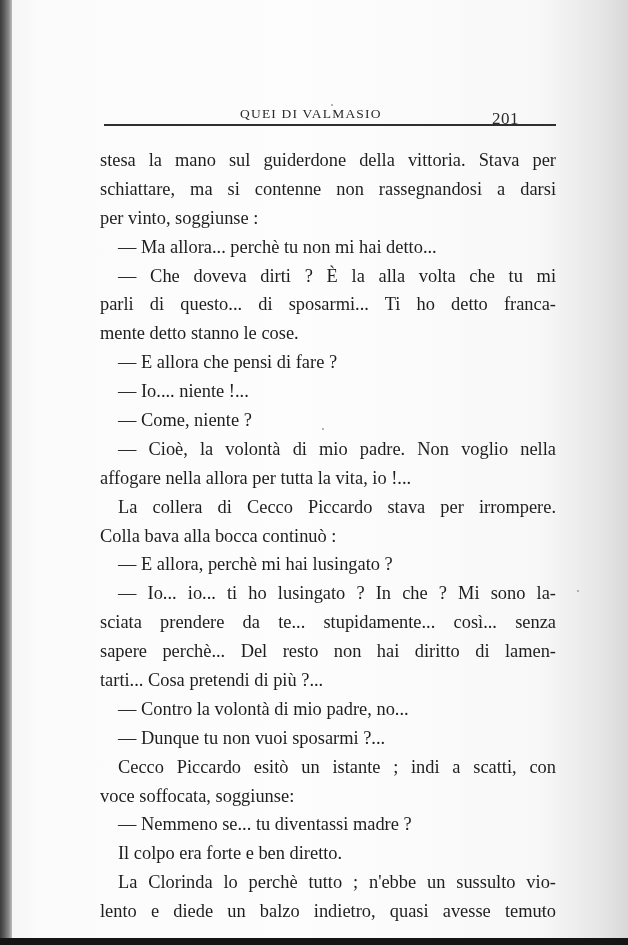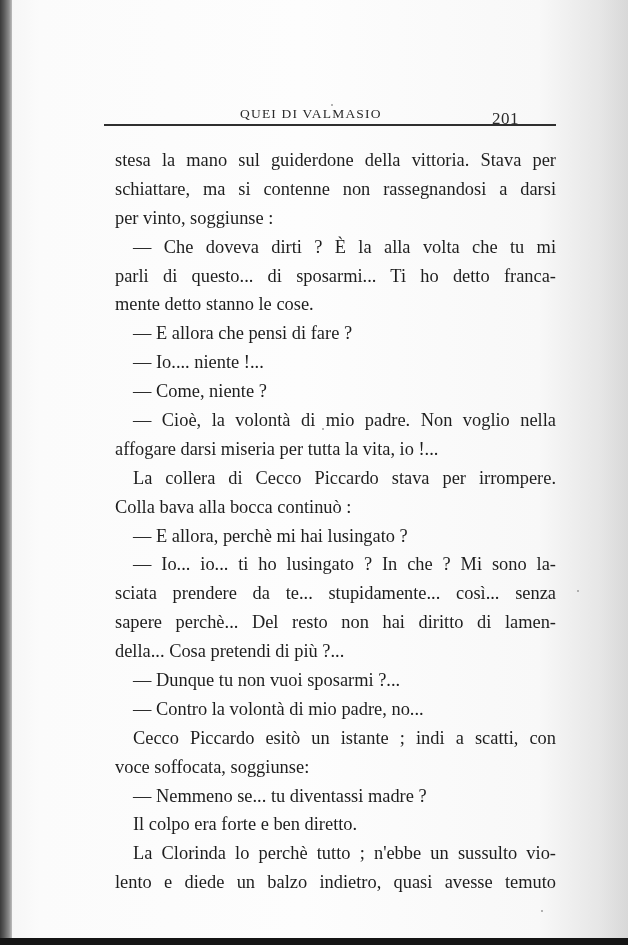--- a/index.html
+++ b/index.html
@@ -74,21 +74,20 @@
       top: 146px;
       width: 456px;
       font-size: 18.4px;
       line-height: 28.9px;
       color: #1e1e1e;
     }
     .line {
       display: block;
       white-space: nowrap;
       height: 28.9px;
-      margin-left: 15px;
     }
     .line.justify {
       text-align: justify;
       text-align-last: justify;
     }
     .line.indent {
       padding-left: 18px;
     }
     .speck {
       position: absolute;
@@ -107,37 +106,38 @@
     <span class="running-title">QUEI DI VALMASIO</span>
     <span class="page-number">201</span>
   </div>
 
   <div class="head-rule"></div>
 
   <div class="body-text" id="body-text">
       <span class="line justify">stesa la mano sul guiderdone della vittoria. Stava per</span>
       <span class="line justify">schiattare, ma si contenne non rassegnandosi a darsi</span>
       <span class="line">per vinto, soggiunse :</span>
+      <span class="line indent">— Ma allora... perchè tu non mi hai detto...</span>
       <span class="line indent justify">— Che doveva dirti ? È la alla volta che tu mi</span>
       <span class="line justify">parli di questo... di sposarmi... Ti ho detto franca-</span>
       <span class="line">mente detto stanno le cose.</span>
       <span class="line indent">— E allora che pensi di fare ?</span>
       <span class="line indent">— Io.... niente !...</span>
       <span class="line indent">— Come, niente ?</span>
       <span class="line indent justify">— Cioè, la volontà di mio padre. Non voglio nella</span>
-      <span class="line">affogare darsi miseria per tutta la vita, io !...</span>
+      <span class="line">affogare nella allora per tutta la vita, io !...</span>
       <span class="line indent justify">La collera di Cecco Piccardo stava per irrompere.</span>
       <span class="line">Colla bava alla bocca continuò :</span>
       <span class="line indent">— E allora, perchè mi hai lusingato ?</span>
       <span class="line indent justify">— Io... io... ti ho lusingato ? In che ? Mi sono la-</span>
       <span class="line justify">sciata prendere da te... stupidamente... così... senza</span>
       <span class="line justify">sapere perchè... Del resto non hai diritto di lamen-</span>
-      <span class="line">della... Cosa pretendi di più ?...</span>
+      <span class="line">tarti... Cosa pretendi di più ?...</span>
+      <span class="line indent">— Contro la volontà di mio padre, no...</span>
       <span class="line indent">— Dunque tu non vuoi sposarmi ?...</span>
-      <span class="line indent">— Contro la volontà di mio padre, no...</span>
       <span class="line indent justify">Cecco Piccardo esitò un istante ; indi a scatti, con</span>
       <span class="line">voce soffocata, soggiunse:</span>
       <span class="line indent">— Nemmeno se... tu diventassi madre ?</span>
       <span class="line indent">Il colpo era forte e ben diretto.</span>
       <span class="line indent justify">La Clorinda lo perchè tutto ; n'ebbe un sussulto vio-</span>
       <span class="line justify">lento e diede un balzo indietro, quasi avesse temuto</span>
     </div>
 
   <div class="speck" style="left:331px;top:104px;"></div>
   <div class="speck" style="left:322px;top:428px;"></div>

